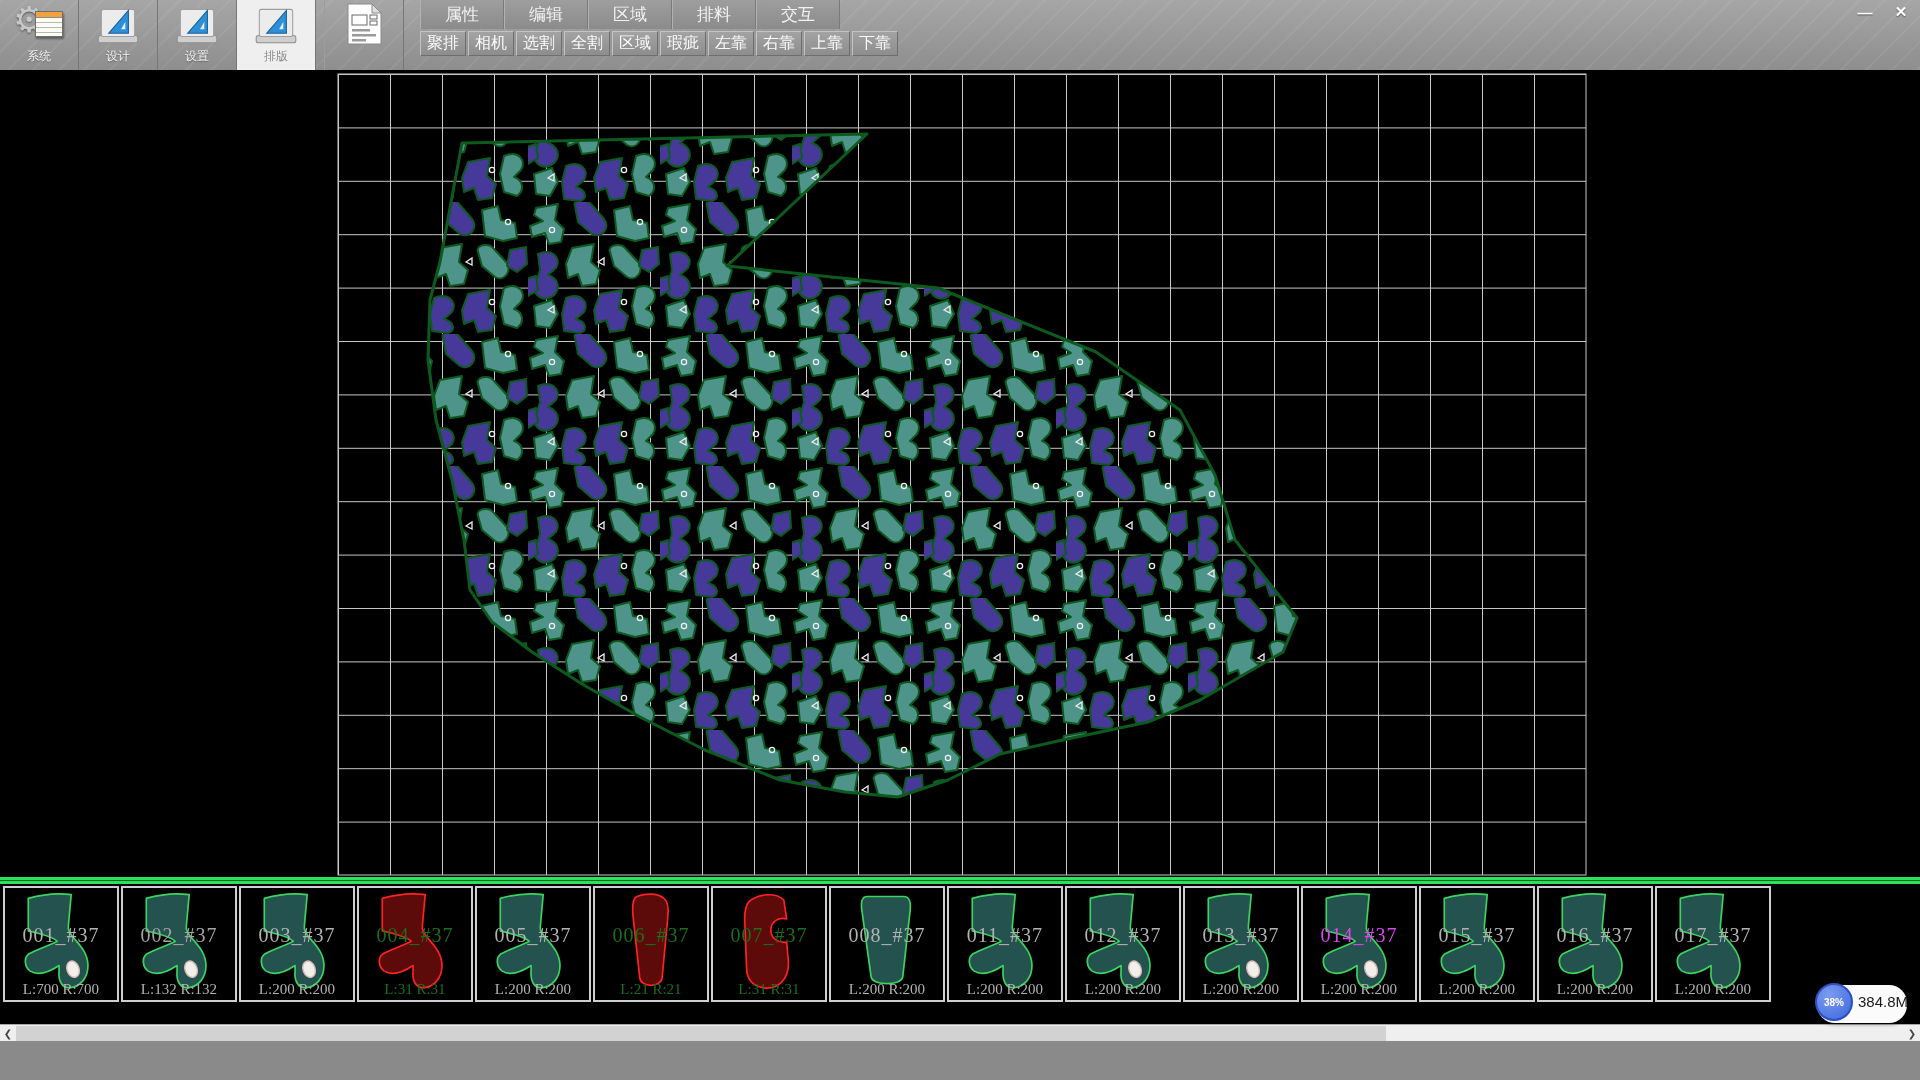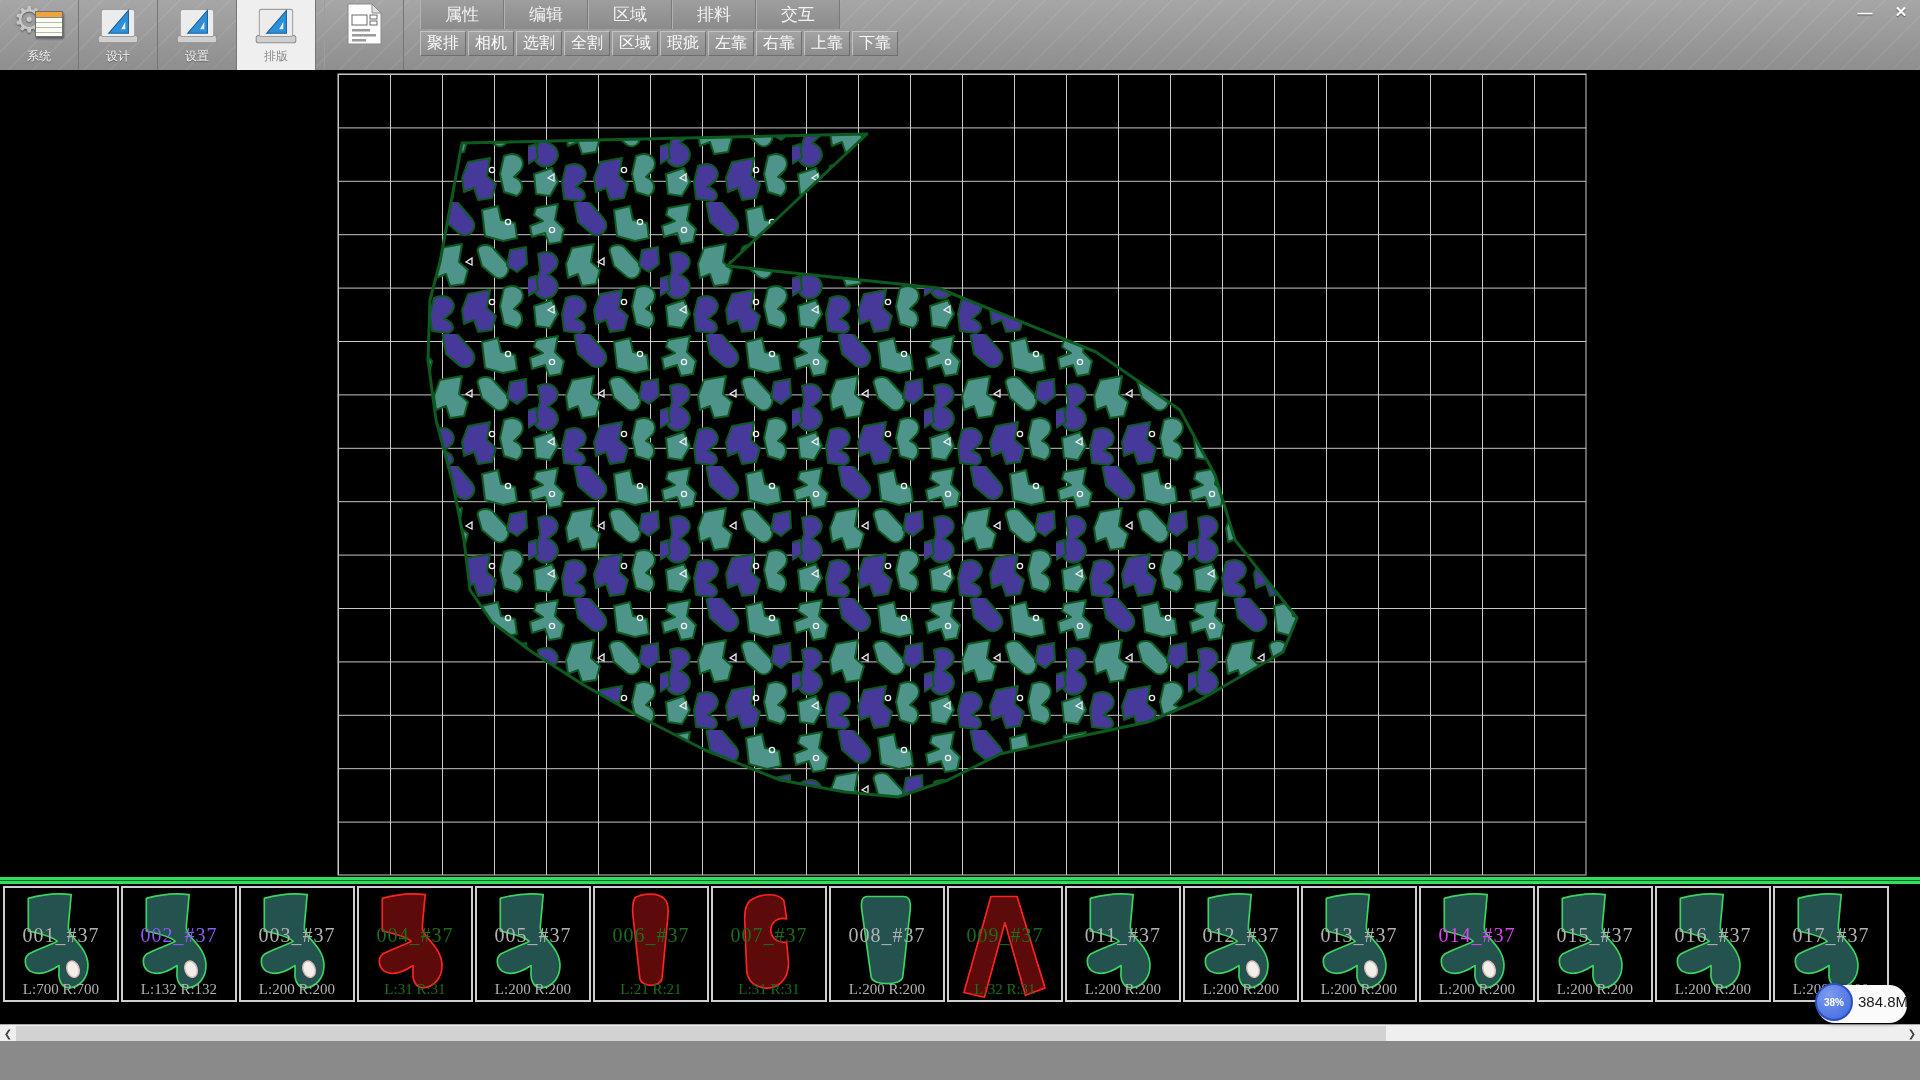--- a/index.html
+++ b/index.html
@@ -227,21 +227,21 @@
      <div class="t-label" style="color:#b2b2b2">001_#37</div>
      <div class="t-lr" style="color:#b2b2b2">L:700 R:700</div>
       </div>
       <div class="thumb-cell">
         <svg width="94" height="110" viewBox="0 0 100 118">
        <path d="M16,9 C30,5 48,3 62,5 L59,38 C58,43 61,47 66,53 C73,61 80,69 80,81 C80,94 72,104 60,105 C52,105 48,97 49,87 L49,81 C40,87 28,93 18,87 C12,83 11,73 16,69 C26,63 38,60 47,55 C42,50 30,47 16,44 Z" fill="#24524f" stroke="#3cd45e" stroke-width="1.8" stroke-linejoin="round"></path>
        <g fill="#f2eee9" stroke="#d8b8b8" stroke-width="1.5">
             <ellipse cx="64" cy="85" rx="6.5" ry="9" transform="rotate(-20 64 85)"></ellipse>
           </g>
      </svg>
-     <div class="t-label" style="color:#8b5cf6">002_#37</div>
+     <div class="t-label" style="color:#a3a3a3">002_#37</div>
      <div class="t-lr" style="color:#b2b2b2">L:132 R:132</div>
       </div>
       <div class="thumb-cell">
         <svg width="94" height="110" viewBox="0 0 100 118">
        <path d="M16,9 C30,5 48,3 62,5 L59,38 C58,43 61,47 66,53 C73,61 80,69 80,81 C80,94 72,104 60,105 C52,105 48,97 49,87 L49,81 C40,87 28,93 18,87 C12,83 11,73 16,69 C26,63 38,60 47,55 C42,50 30,47 16,44 Z" fill="#24524f" stroke="#3cd45e" stroke-width="1.8" stroke-linejoin="round"></path>
        <g fill="#f2eee9" stroke="#d8b8b8" stroke-width="1.5">
             <ellipse cx="64" cy="85" rx="6.5" ry="9" transform="rotate(-20 64 85)"></ellipse>
           </g>
      </svg>
      <div class="t-label" style="color:#b2b2b2">003_#37</div>
@@ -279,28 +279,20 @@
      <div class="t-label" style="color:#1c6e1c">007_#37</div>
      <div class="t-lr" style="color:#1c6e1c">L:31 R:31</div>
       </div>
       <div class="thumb-cell">
         <svg width="94" height="110" viewBox="0 0 100 118">
        <path d="M30,7 L69,7 C75,7 77,13 76,21 L68,93 C67,103 35,103 34,93 L24,21 C23,13 24,7 30,7 Z" fill="#24524f" stroke="#3cd45e" stroke-width="1.8" stroke-linejoin="round"></path>
 
      </svg>
      <div class="t-label" style="color:#b2b2b2">008_#37</div>
      <div class="t-lr" style="color:#b2b2b2">L:200 R:200</div>
-      </div>
-      <div class="thumb-cell">
-        <svg width="94" height="110" viewBox="0 0 100 118">
-       <path d="M7,110 L36,7 L64,7 L94,105 L73,113 L51,35 L29,115 Z" fill="#5c0a0a" stroke="#ff2222" stroke-width="1.8" stroke-linejoin="round"></path>
-
-     </svg>
-     <div class="t-label" style="color:#1c6e1c">009_#37</div>
-     <div class="t-lr" style="color:#1c6e1c">L:32 R:31</div>
       </div>
       <div class="thumb-cell">
         <svg width="94" height="110" viewBox="0 0 100 118">
        <path d="M16,9 C30,5 48,3 62,5 L59,38 C58,43 61,47 66,53 C73,61 80,69 80,81 C80,94 72,104 60,105 C52,105 48,97 49,87 L49,81 C40,87 28,93 18,87 C12,83 11,73 16,69 C26,63 38,60 47,55 C42,50 30,47 16,44 Z" fill="#24524f" stroke="#3cd45e" stroke-width="1.8" stroke-linejoin="round"></path>
 
      </svg>
      <div class="t-label" style="color:#b2b2b2">011_#37</div>
      <div class="t-lr" style="color:#b2b2b2">L:200 R:200</div>
       </div>
       <div class="thumb-cell">

